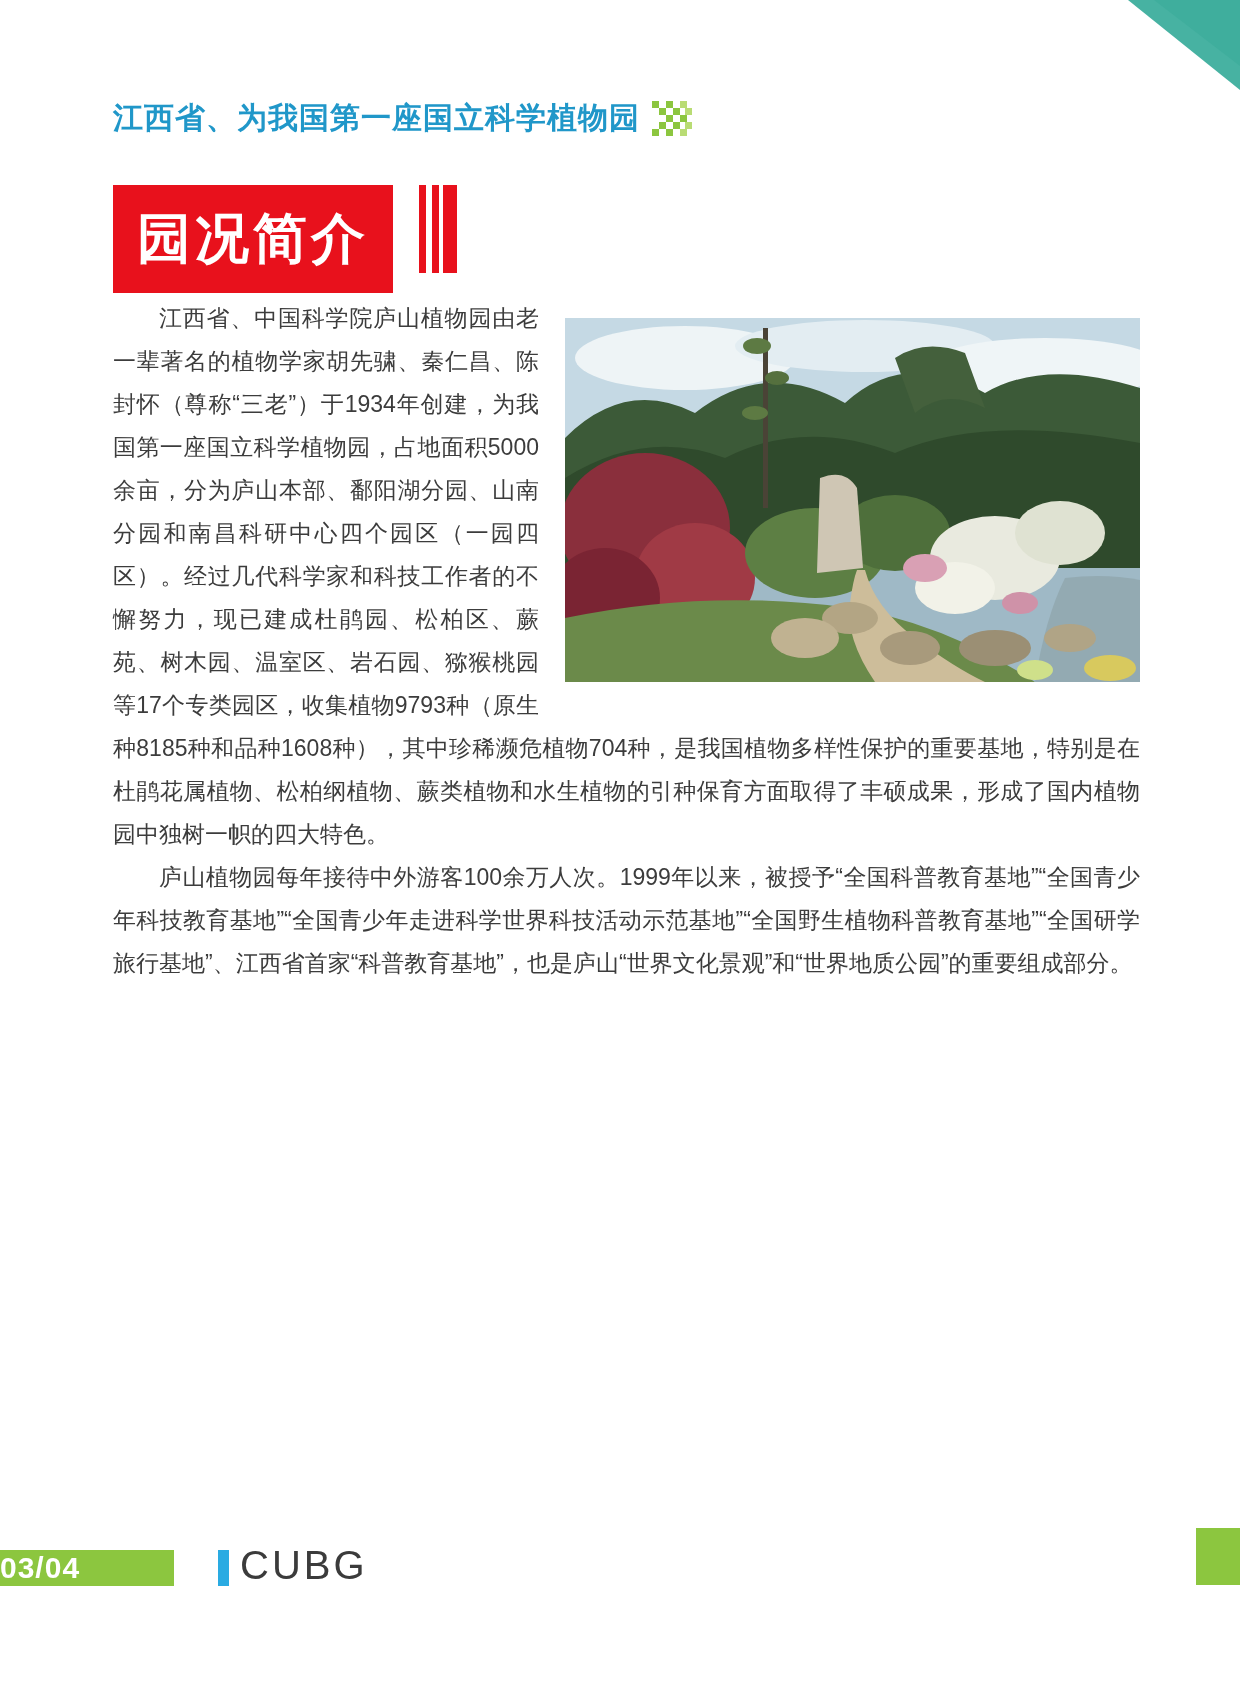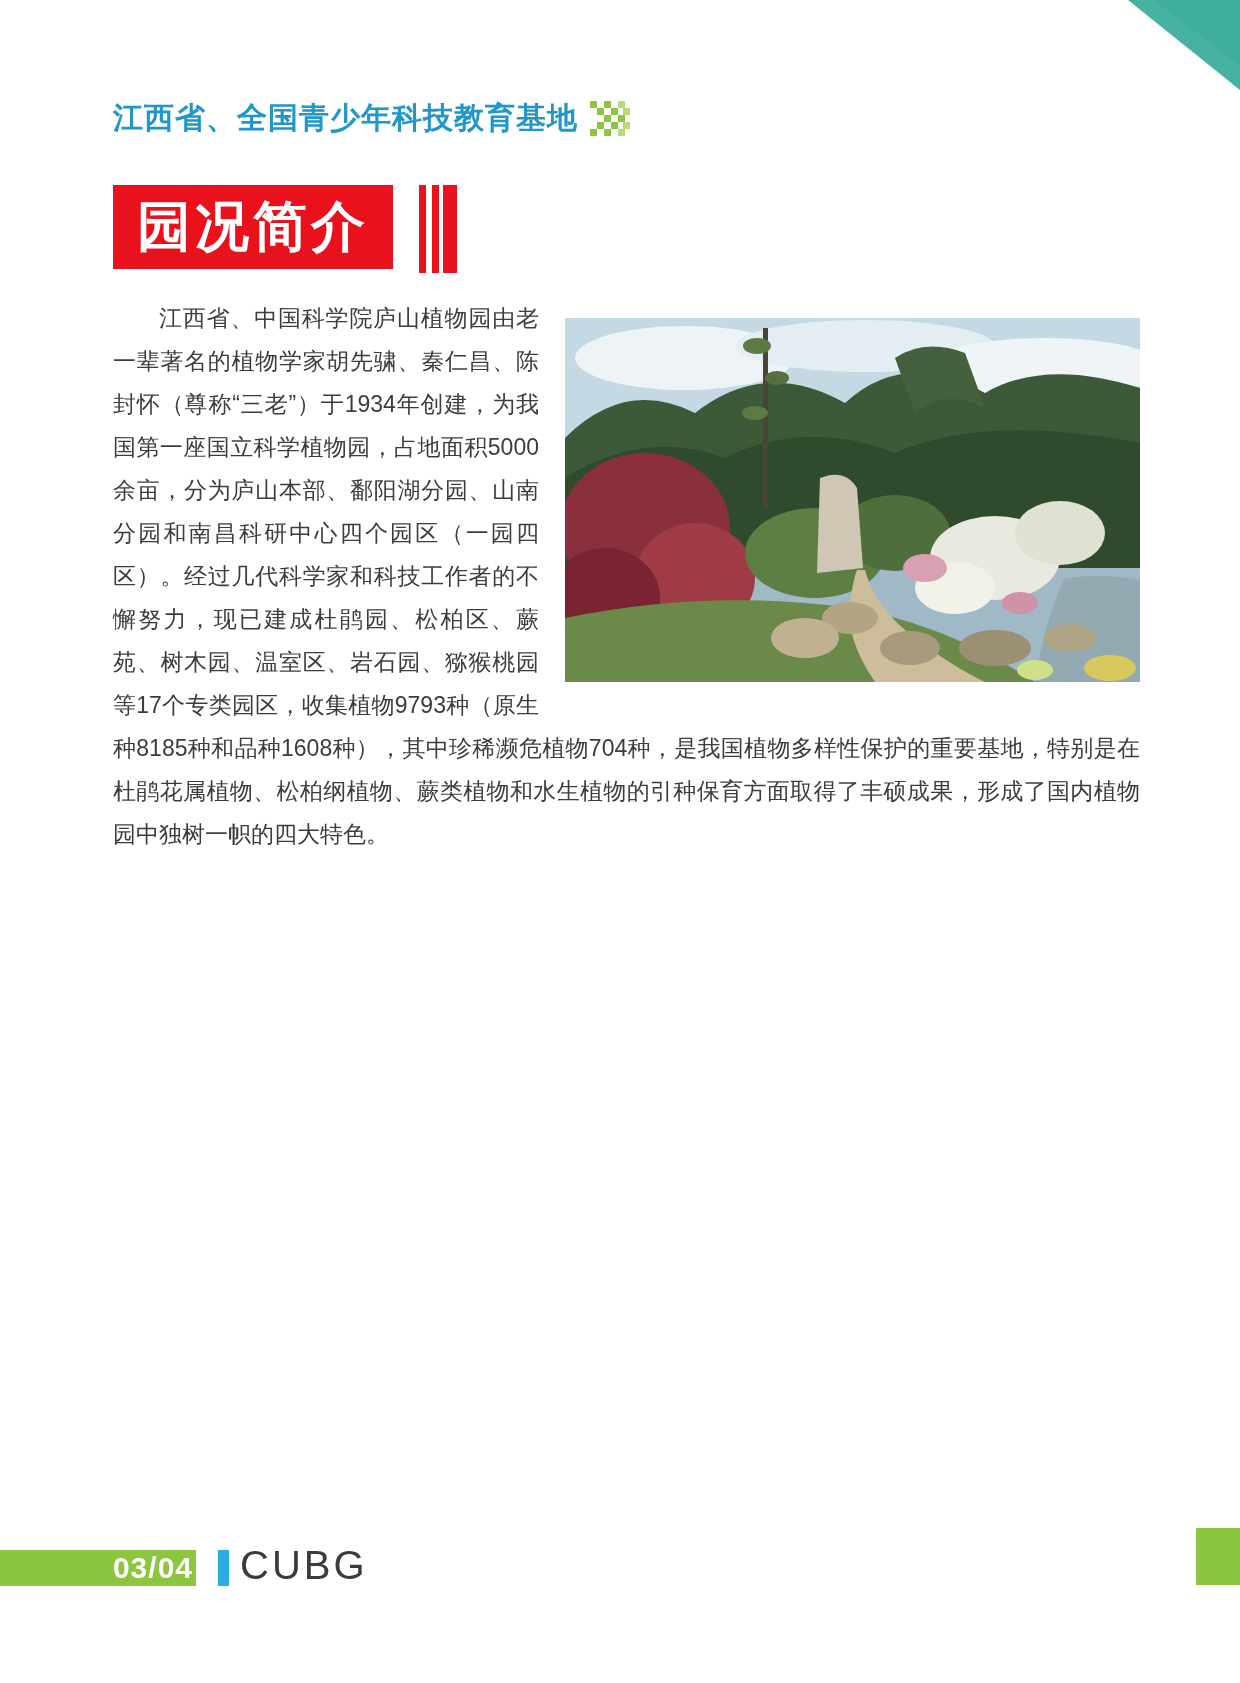--- a/index.html
+++ b/index.html
@@ -15,21 +15,21 @@
   
   .header{
     position:absolute;left:113px;top:98px;
     display:flex;align-items:center;gap:12px;
   }
   .header-title{
     font-size:30px;font-weight:bold;color:#2097c9;letter-spacing:1px;
   }
   
   .banner{
-    position:absolute;left:113px;top:185px;width:280px;height:84px;
+    position:absolute;left:113px;top:185px;width:280px;height:108px;
     background:#e8111c;display:flex;align-items:center;justify-content:center;
   }
   .banner-title{
     color:#ffffff;font-size:54px;font-weight:bold;letter-spacing:4px;
   }
   .stripe{position:absolute;top:185px;height:88px;background:#e8111c;}
   .stripe.s1{left:419px;width:7px;}
   .stripe.s2{left:432px;width:7px;}
   .stripe.s3{left:443px;width:14px;}
   
@@ -39,22 +39,22 @@
     text-align:justify;text-justify:inter-character;
   }
   .content p{margin:0;text-indent:2em;}
   .photo{
     float:right;width:575px;height:364px;
     margin:21px 0 20px 26px;
     overflow:hidden;background:#9fb9c6;
   }
   
   .footer-bar{
-    position:absolute;left:0;top:1550px;width:196px;height:36px;
-    background:#8cc63f;display:flex;align-items:center;justify-content:flex-end;
+    position:absolute;left:0;top:1550px;width:174px;height:36px;
+    background:#8cc63f;display:flex;align-items:center;justify-content:flex-start;
   }
   .page-num{
     color:#ffffff;font-size:30px;font-weight:bold;letter-spacing:1px;padding-right:3px;
   }
   .blue-tick{
     position:absolute;left:218px;top:1550px;width:11px;height:36px;background:#2aabe2;
   }
   .page-label{
     position:absolute;left:240px;top:1543px;
     font-size:40px;color:#3b3b3b;letter-spacing:3px;
@@ -67,21 +67,21 @@
 <body>
 
 <div class="page">
 
   <svg class="corner" viewBox="0 0 112 90" xmlns="http://www.w3.org/2000/svg">
     <polygon points="0,0 112,0 112,90" fill="#47b2a2"></polygon>
     <polygon points="26,0 112,0 112,66" fill="#3fae9d"></polygon>
   </svg>
 
   <div class="header">
-    <span class="header-title">江西省、全国青少年科技教育基地</span>
+    <span class="header-title">江西省、为我国第一座国立科学植物园</span>
     <svg width="40" height="36" viewBox="0 0 40 36" xmlns="http://www.w3.org/2000/svg">
       <g fill="#8cc63f">
         <rect x="0" y="0" width="7" height="7"></rect>
         <rect x="7" y="7" width="7" height="7"></rect>
         <rect x="14" y="14" width="7" height="7"></rect>
         <rect x="7" y="21" width="7" height="7"></rect>
         <rect x="0" y="28" width="7" height="7"></rect>
         <rect x="14" y="0" width="7" height="7"></rect>
         <rect x="21" y="7" width="7" height="7"></rect>
         <rect x="28" y="14" width="7" height="7"></rect>
@@ -150,20 +150,21 @@
         <ellipse cx="240" cy="320" rx="34" ry="20" fill="#c0b291"></ellipse>
         <ellipse cx="430" cy="330" rx="36" ry="18" fill="#9b8f74"></ellipse>
         <ellipse cx="500," :="" cy="0" rx="0" ry="0" fill="none"></ellipse>
         <ellipse cx="505" cy="320" rx="26" ry="14" fill="#b0a486"></ellipse>
 
         <ellipse cx="545" cy="350" rx="26" ry="13" fill="#d8c95e"></ellipse>
         <ellipse cx="470" cy="352" rx="18" ry="10" fill="#cfe08a"></ellipse>
       </svg>
     </div>
     <p>江西省、中国科学院庐山植物园由老一辈著名的植物学家胡先骕、秦仁昌、陈封怀（尊称“三老”）于1934年创建，为我国第一座国立科学植物园，占地面积5000余亩，分为庐山本部、鄱阳湖分园、山南分园和南昌科研中心四个园区（一园四区）。经过几代科学家和科技工作者的不懈努力，现已建成杜鹃园、松柏区、蕨苑、树木园、温室区、岩石园、猕猴桃园等17个专类园区，收集植物9793种（原生种8185种和品种1608种），其中珍稀濒危植物704种，是我国植物多样性保护的重要基地，特别是在杜鹃花属植物、松柏纲植物、蕨类植物和水生植物的引种保育方面取得了丰硕成果，形成了国内植物园中独树一帜的四大特色。</p>
+    <p>庐山植物园每年接待中外游客100余万人次。1999年以来，被授予“全国科普教育基地”“全国青少年科技教育基地”“全国青少年走进科学世界科技活动示范基地”“全国野生植物科普教育基地”“全国研学旅行基地”、江西省首家“科普教育基地”，也是庐山“世界文化景观”和“世界地质公园”的重要组成部分。</p>
   </div>
 
   <div class="footer-bar">
     <span class="page-num">03/04</span>
   </div>
   <div class="blue-tick"></div>
   <span class="page-label">CUBG</span>
 
   <div class="right-bar"></div>
 

